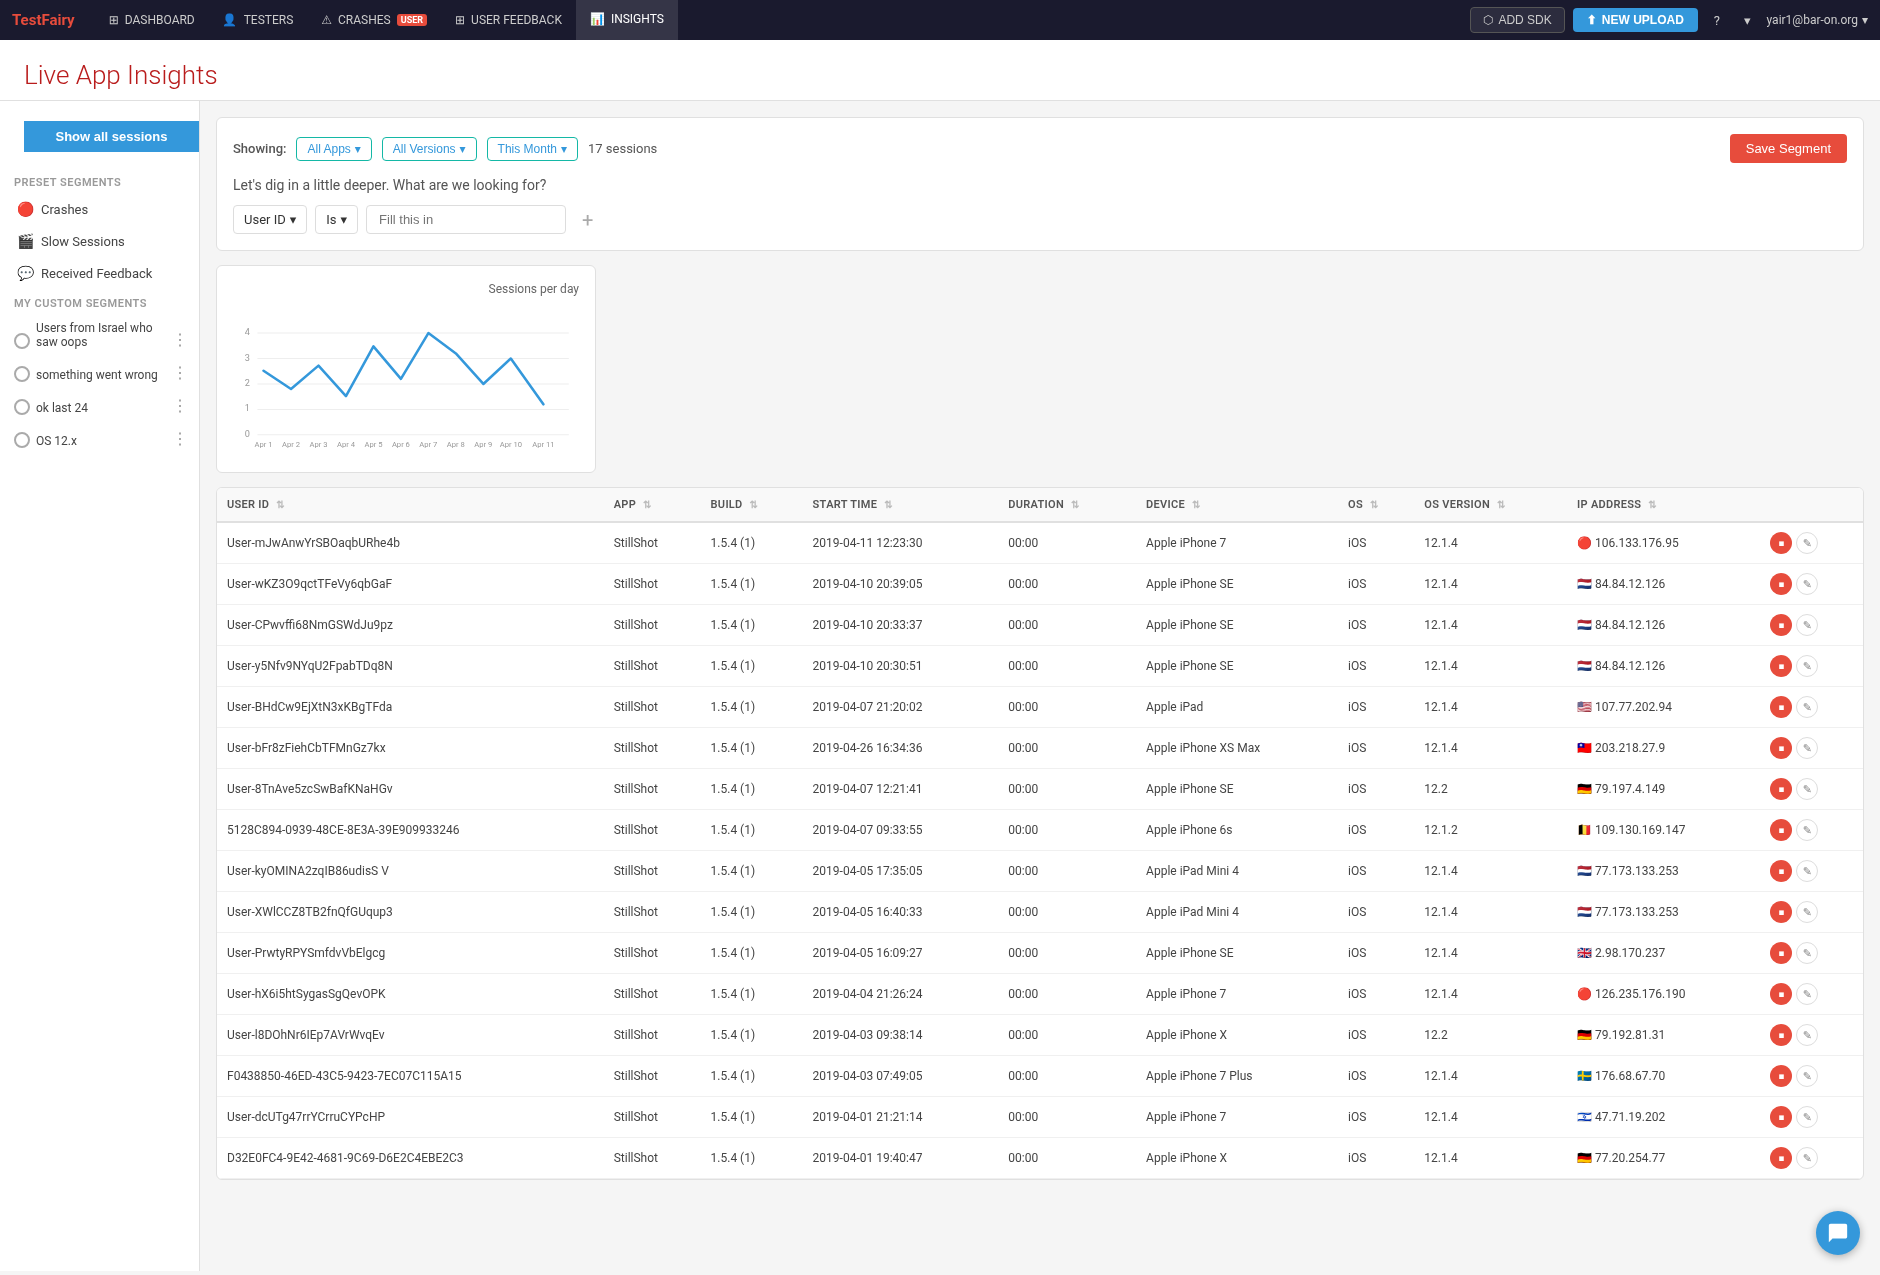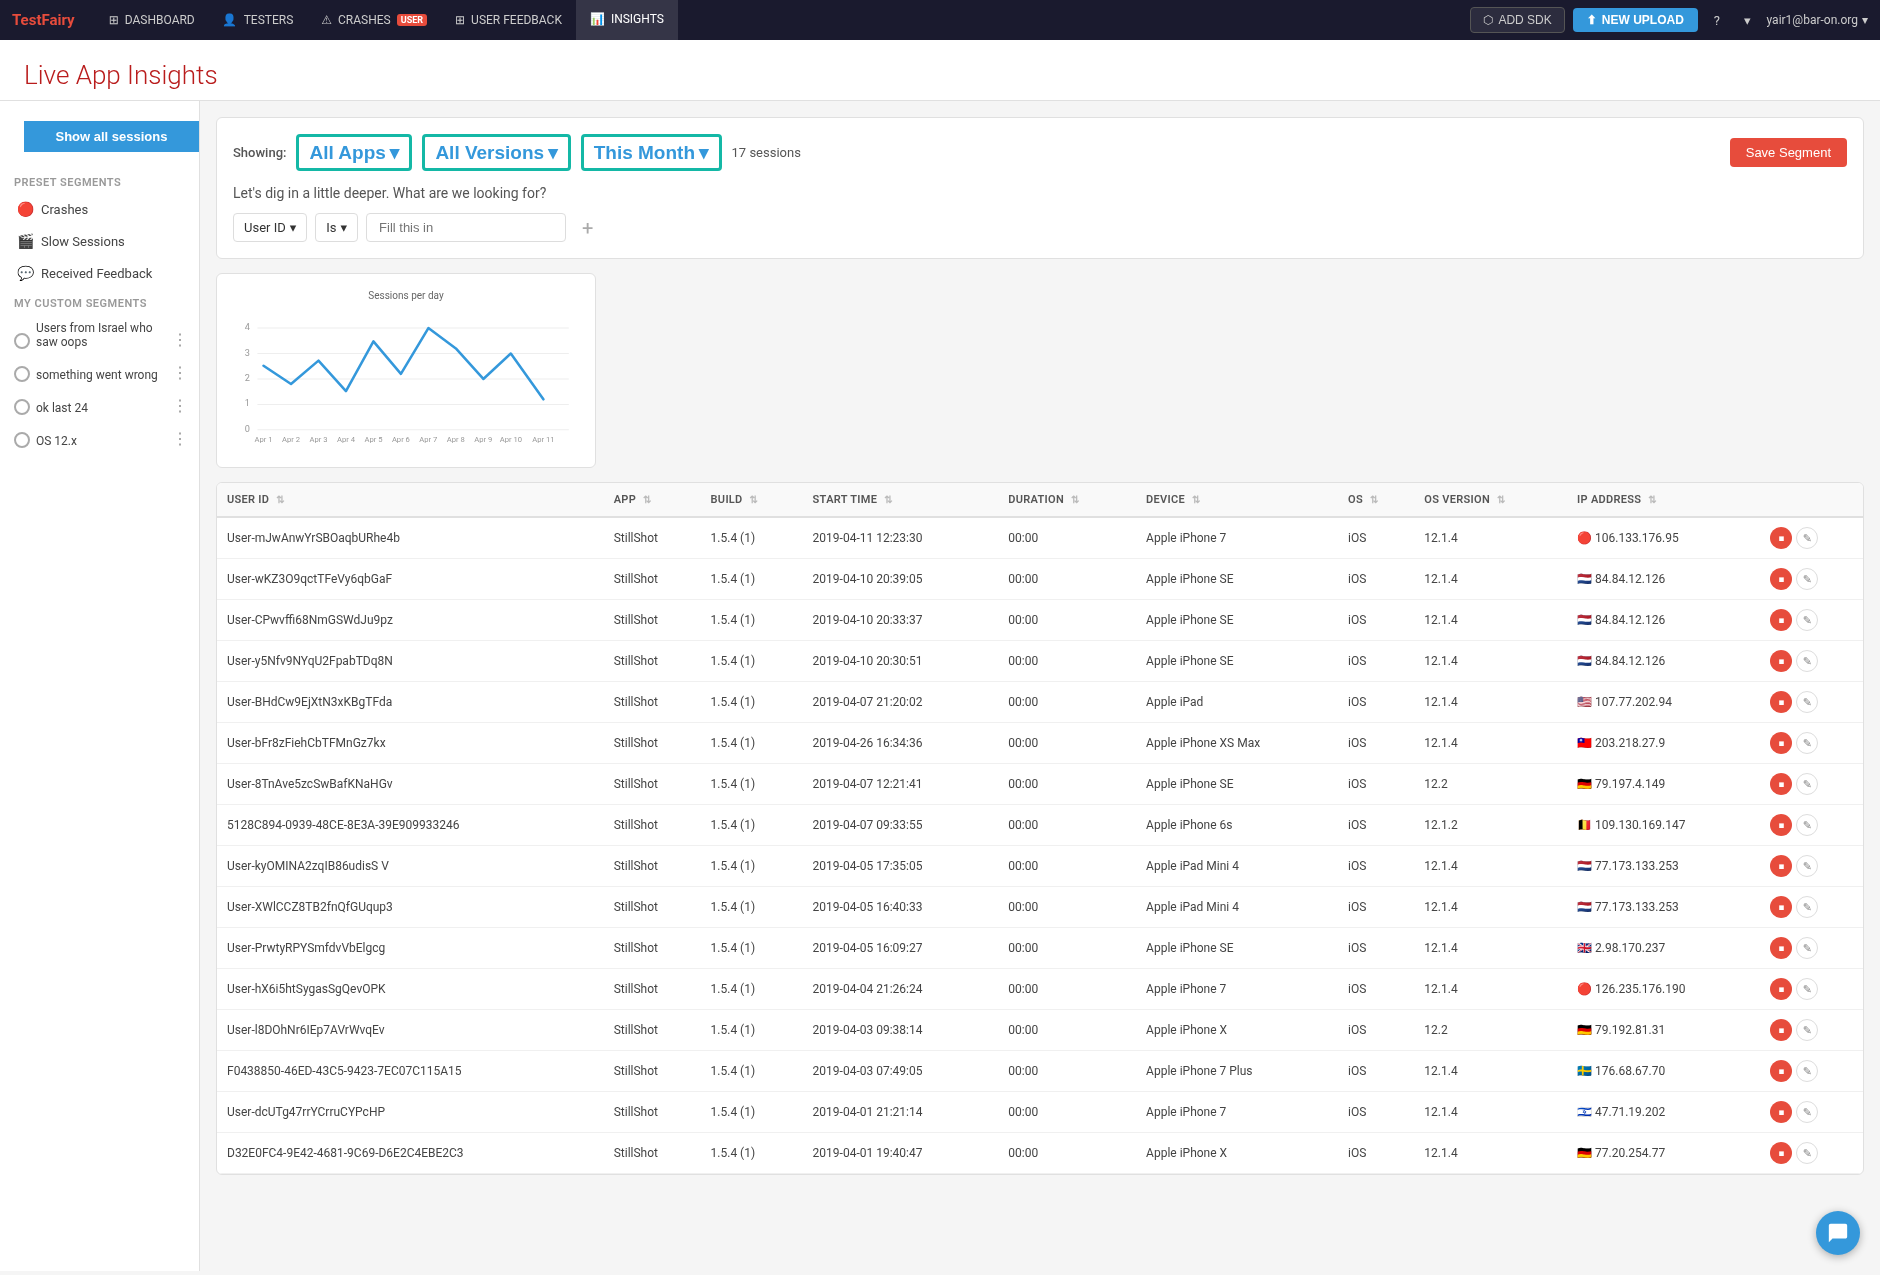--- a/index.html
+++ b/index.html
@@ -35,32 +35,32 @@
     .sidebar-custom-item .label { flex: 1; }
     .sidebar-custom-item .dots { color: #999; font-size: 16px; letter-spacing: 1px; }
 
     
     .main-content { flex: 1; padding: 16px; overflow: auto; }
 
     
     .filter-card { background: #fff; border: 1px solid #e0e0e0; border-radius: 6px; padding: 16px; margin-bottom: 14px; }
     .filter-showing { display: flex; align-items: center; gap: 10px; margin-bottom: 14px; font-size: 13px; color: #555; }
     .filter-showing .label { font-weight: 500; }
-    .filter-dropdown { background: #fff; border: 3px solid #14b8a6; border-radius: 4px; padding: 4px 10px; font-size: 19px; color: #3498db; cursor: pointer; display: flex; align-items: center; gap: 4px; font-weight: bold; }
+    .filter-dropdown { background: #fff; border: 1px solid #14b8a6; border-radius: 4px; padding: 4px 10px; font-size: 12px; color: #3498db; cursor: pointer; display: flex; align-items: center; gap: 4px; }
     .filter-showing .session-count { color: #555; font-size: 13px; }
     .filter-question { font-size: 14px; color: #555; margin-bottom: 12px; }
     .filter-row { display: flex; align-items: center; gap: 8px; }
     .filter-select { border: 1px solid #ddd; border-radius: 4px; padding: 6px 10px; font-size: 13px; color: #333; cursor: pointer; background: #fff; display: flex; align-items: center; gap: 4px; }
     .filter-input { border: 1px solid #ddd; border-radius: 4px; padding: 6px 12px; font-size: 13px; color: #999; flex: 1; max-width: 200px; outline: none; }
     .filter-add { color: #aaa; font-size: 20px; cursor: pointer; margin-left: 8px; }
     .btn-save-segment { background: #e74c3c; color: #fff; border: none; border-radius: 4px; padding: 7px 16px; font-size: 13px; cursor: pointer; margin-left: auto; }
 
     
     .chart-card { background: #fff; border: 1px solid #e0e0e0; border-radius: 6px; padding: 16px; margin-bottom: 14px; width: 380px; }
-    .chart-title { font-size: 10px; color: #666; text-align: center; margin-bottom: 10px; }
+    .chart-title { font-size: 12px; color: #666; text-align: right; margin-bottom: 20px; }
     .chart-area { position: relative; height: 140px; }
     .chart-svg { width: 100%; height: 100%; }
 
     
     .data-table { background: #fff; border: 1px solid #e0e0e0; border-radius: 6px; overflow: hidden; }
     .data-table table { width: 100%; border-collapse: collapse; font-size: 12px; }
     .data-table thead tr { background: #f9f9f9; border-bottom: 2px solid #e0e0e0; }
     .data-table thead th { padding: 10px 10px; text-align: left; font-weight: 600; color: #555; font-size: 11px; text-transform: uppercase; letter-spacing: 0.3px; white-space: nowrap; }
     .data-table thead th .sort-icon { color: #bbb; margin-left: 4px; font-size: 10px; }
     .data-table tbody tr { border-bottom: 1px solid #f0f0f0; }

